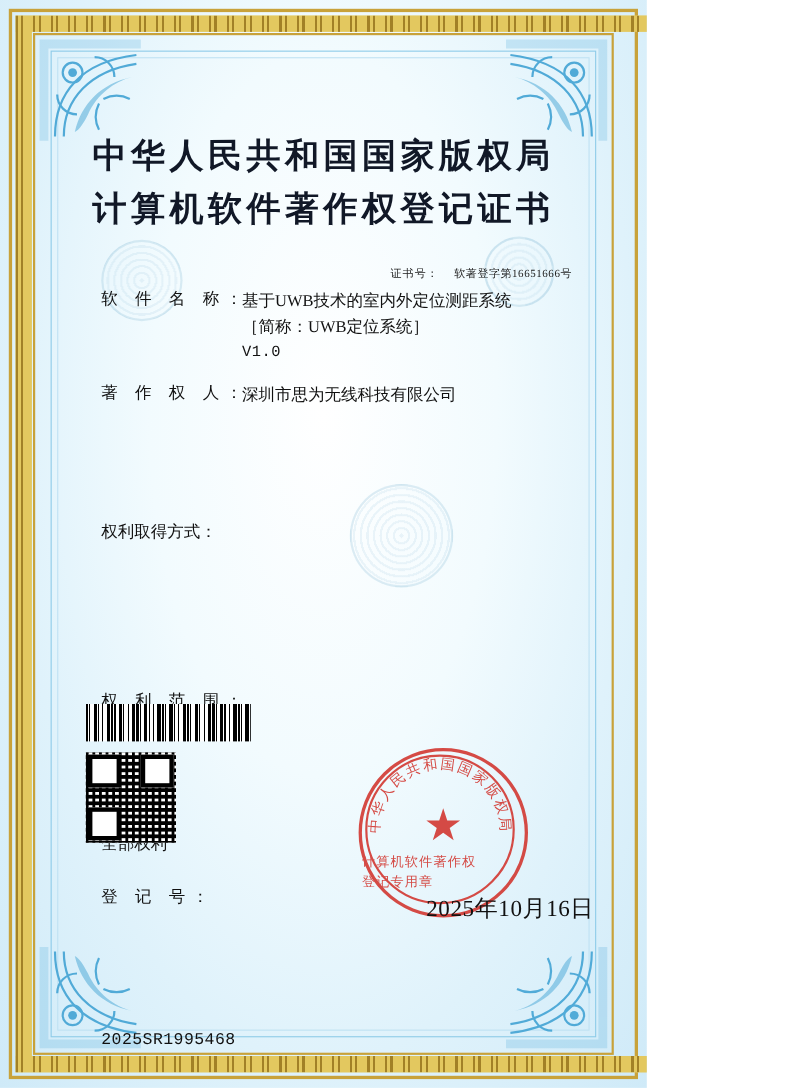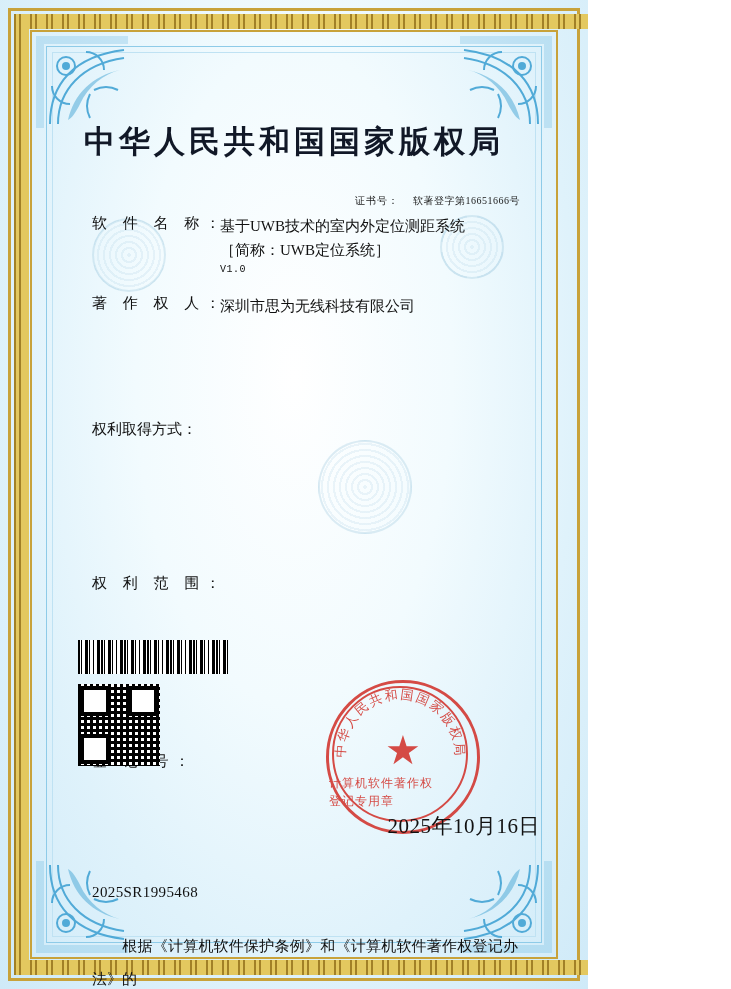--- a/index.html
+++ b/index.html
@@ -141,29 +141,29 @@
     flex: 0 0 128px;
     letter-spacing: 6px;
     white-space: nowrap;
   }
   .field-label.tight { letter-spacing: 0px; }
   .field-value { flex: 1; line-height: 1.6; }
   .field-value .sub { display: block; }
   .field-value .ver {
     display: block;
     font-family: "Liberation Mono", monospace;
-    font-size: 10px;
+    font-size: 14px;
     letter-spacing: .5px;
   }
 
   .gap-block { height: 86px; }
 
   .fields2 { padding-left: 30px; margin-top: 0; }
   .fields2 .field-row { margin-bottom: 26px; flex-direction: column; }
-  .reg-no-value { font-family: Liberation Serif, serif; letter-spacing: .4px; }
+  .reg-no-value { font-family: Liberation Mono, monospace; letter-spacing: .4px; }
 
   .paragraph {
     margin-top: 26px;
     padding: 0 8px 0 30px;
     font-size: 15px;
     line-height: 2.2;
     color: #111;
     text-align: justify;
   }
   .paragraph .indent { display: inline-block; width: 30px; }
@@ -325,20 +325,21 @@
 
   <div class="watermark" style="left:92px; top:218px; width:70px; height:70px;"></div>
   <div class="watermark" style="left:78px; top:690px; width:64px; height:64px;"></div>
   <div class="watermark" style="right:84px; top:215px; width:60px; height:60px;"></div>
   <div class="watermark" style="left:318px; top:440px; width:90px; height:90px;"></div>
 
   <div class="content">
 
     <div class="title-block">
       <div class="title-line1">中华人民共和国国家版权局</div>
+      <div class="title-line2">计算机软件著作权登记证书</div>
     </div>
 
     <div class="cert-no">
       <span class="label">证书号：</span><span class="value">软著登字第16651666号</span>
     </div>
 
     <div class="fields">
 
       <div class="field-row">
         <div class="field-label">软 件 名 称：</div>

